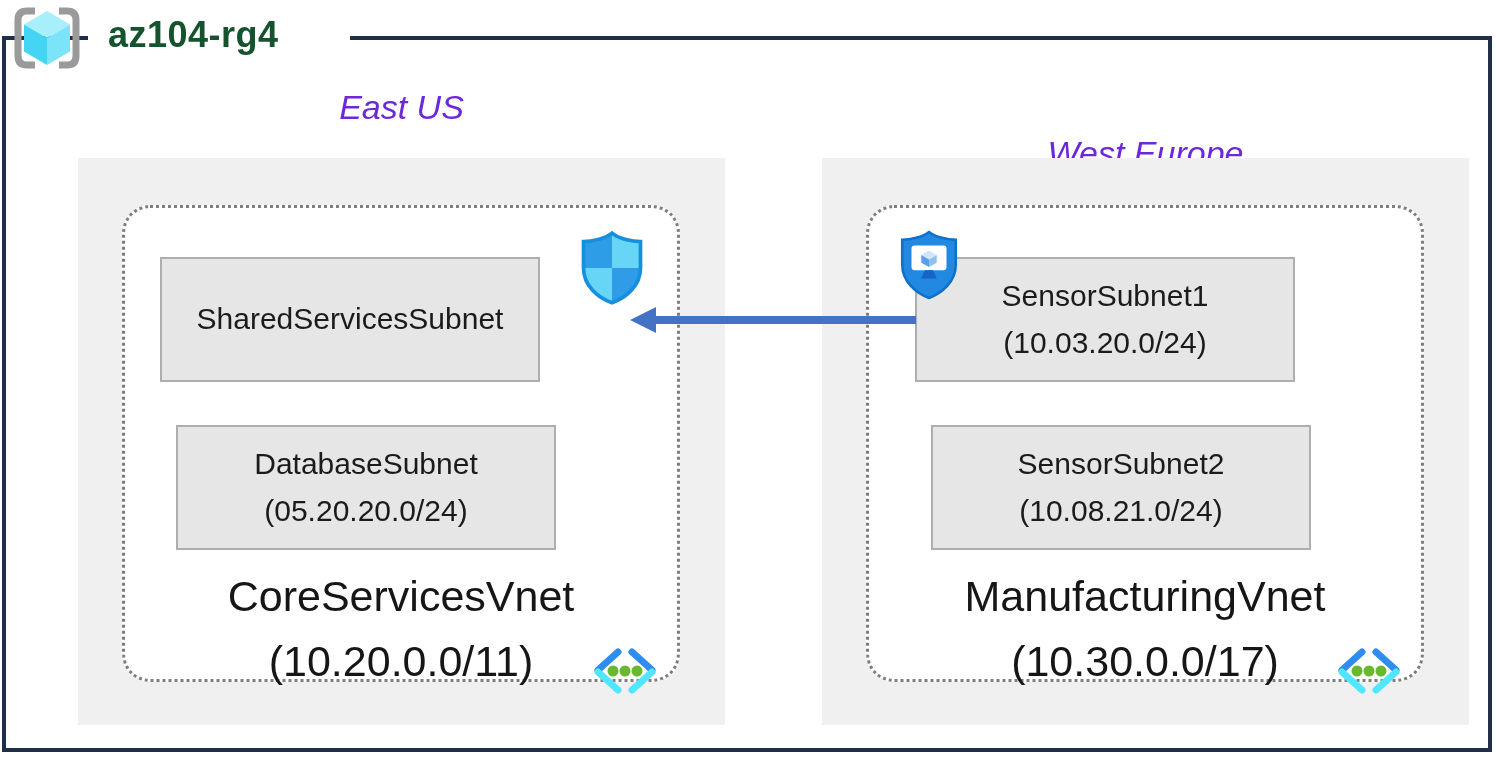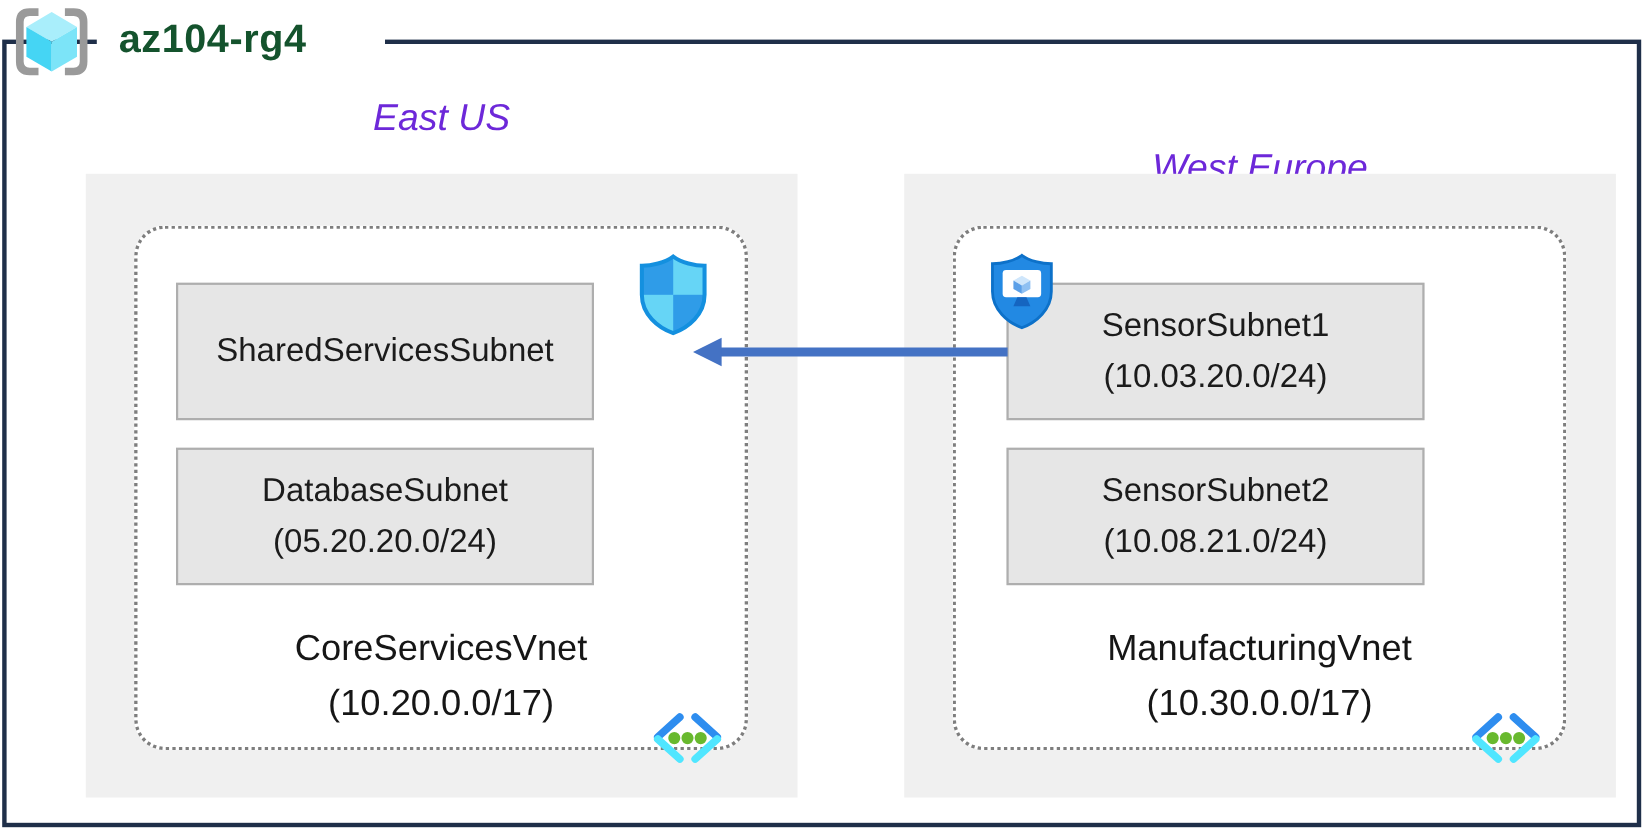--- a/index.html
+++ b/index.html
@@ -48,25 +48,25 @@
 
   .subnet-box {
     position: absolute; width: 380px; height: 125px;
     background: #e6e6e6; border: 2px solid #aeaeae;
     display: flex; flex-direction: column; align-items: center; justify-content: center;
     font-size: 30px; line-height: 1.55; text-align: center;
   }
   .subnet-box.east { left: 160px; }
   .subnet-box.west { left: 915px; }
   .subnet-box.row1 { top: 257px; }
-  .subnet-box.row2 { top: 407px; }
+  .subnet-box.row2 { top: 425px; margin-left: 16px; }
 
   .vnet-label {
     position: absolute; top: 564px; width: 558px; text-align: center;
-    font-size: 33px; line-height: 1.5; color: #161616;
+    font-size: 43px; line-height: 1.5; color: #161616;
   }
   .vnet-label.east { left: 122px; }
   .vnet-label.west { left: 866px; }
 
   .vnet-icon { position: absolute; top: 646px; }
   .vnet-icon.east { left: 590px; }
   .vnet-icon.west { left: 1334px; }
 
   .shield-icon { position: absolute; left: 578px; top: 230px; }
   .monitor-shield-icon { position: absolute; left: 897px; top: 230px; }
@@ -112,21 +112,21 @@
   <div>SensorSubnet1</div>
   <div>(10.03.20.0/24)</div>
 </div>
 <div class="subnet-box west row2">
   <div>SensorSubnet2</div>
   <div>(10.08.21.0/24)</div>
 </div>
 
 <div class="vnet-label east">
   <div>CoreServicesVnet</div>
-  <div>(10.20.0.0/17)</div>
+  <div>(10.20.0.0/11)</div>
 </div>
 <div class="vnet-label west">
   <div>ManufacturingVnet</div>
   <div>(10.30.0.0/17)</div>
 </div>
 
 <svg class="vnet-icon east" width="70" height="50" viewBox="0 0 70 50">
   <line x1="28" y1="6" x2="8" y2="24" stroke="#2e8def" stroke-width="7" stroke-linecap="round"></line>
   <line x1="8" y1="26" x2="28" y2="44" stroke="#50e6ff" stroke-width="7" stroke-linecap="round"></line>
   <line x1="42" y1="6" x2="62" y2="24" stroke="#2e8def" stroke-width="7" stroke-linecap="round"></line>

